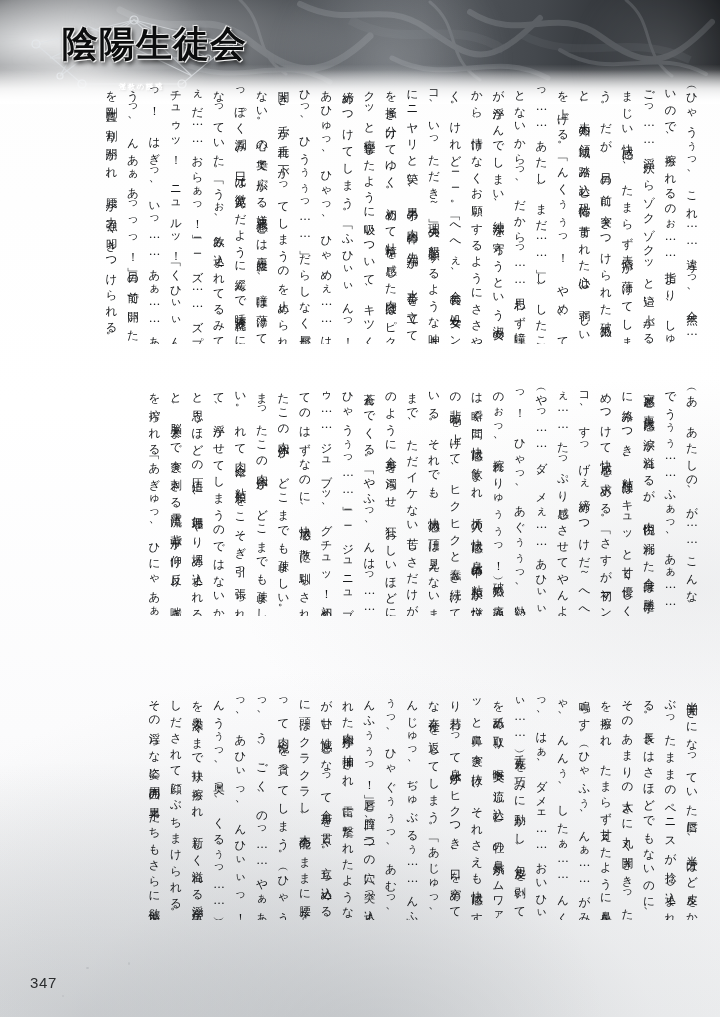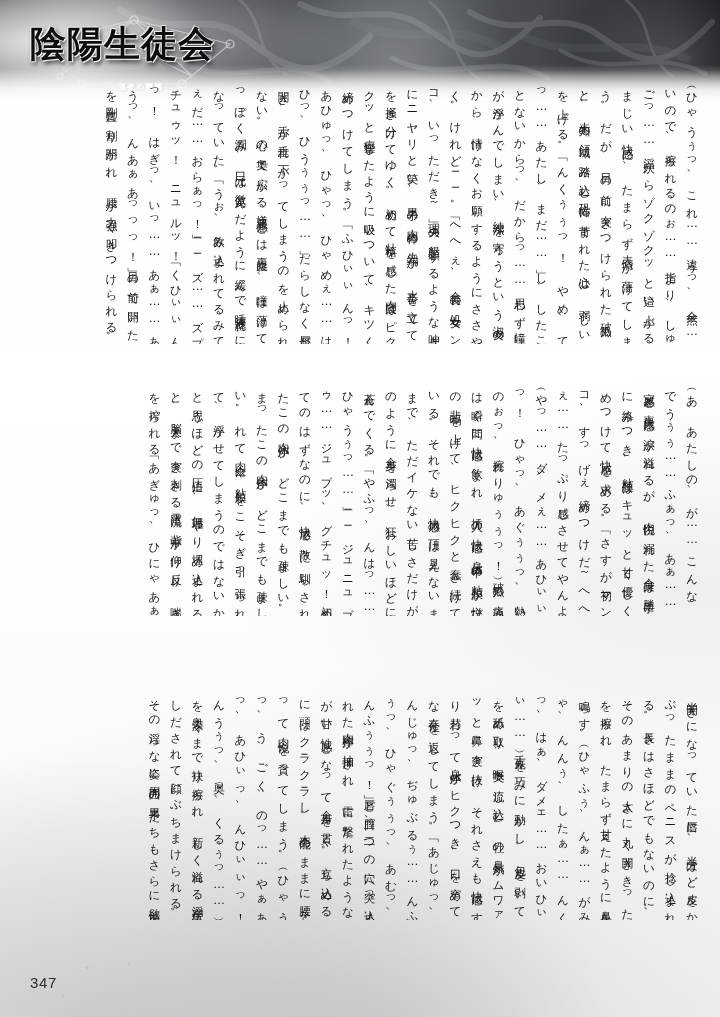--- a/index.html
+++ b/index.html
@@ -39,21 +39,21 @@
 
   #header .fadebottom{
     position:absolute;left:0;bottom:0;width:720px;height:34px;
     background:linear-gradient(180deg, rgba(255,255,255,0) 0%, rgba(255,255,255,.75) 55%, #ffffff 100%);
   }
 
   
   #logo{position:absolute;left:22px;top:14px;width:230px;height:76px;}
   #logo .pent{position:absolute;left:0;top:0;width:230px;height:76px;opacity:.75;}
   #logo .title{
-    position:absolute;left:8px;top:10px;
+    position:absolute;left:40px;top:10px;
     font-family:"DejaVu Serif","Liberation Serif",serif;
     font-size:36px;line-height:38px;font-weight:700;
     letter-spacing:1px;
     color:#0c0d0e;
     -webkit-text-stroke:1.1px #ffffff;
     paint-order:stroke fill;
     text-shadow:
        0 0 2px #ffffff,
        1px 1px 0 #f2f2f2,
       -1px -1px 0 #e8e8e8,

